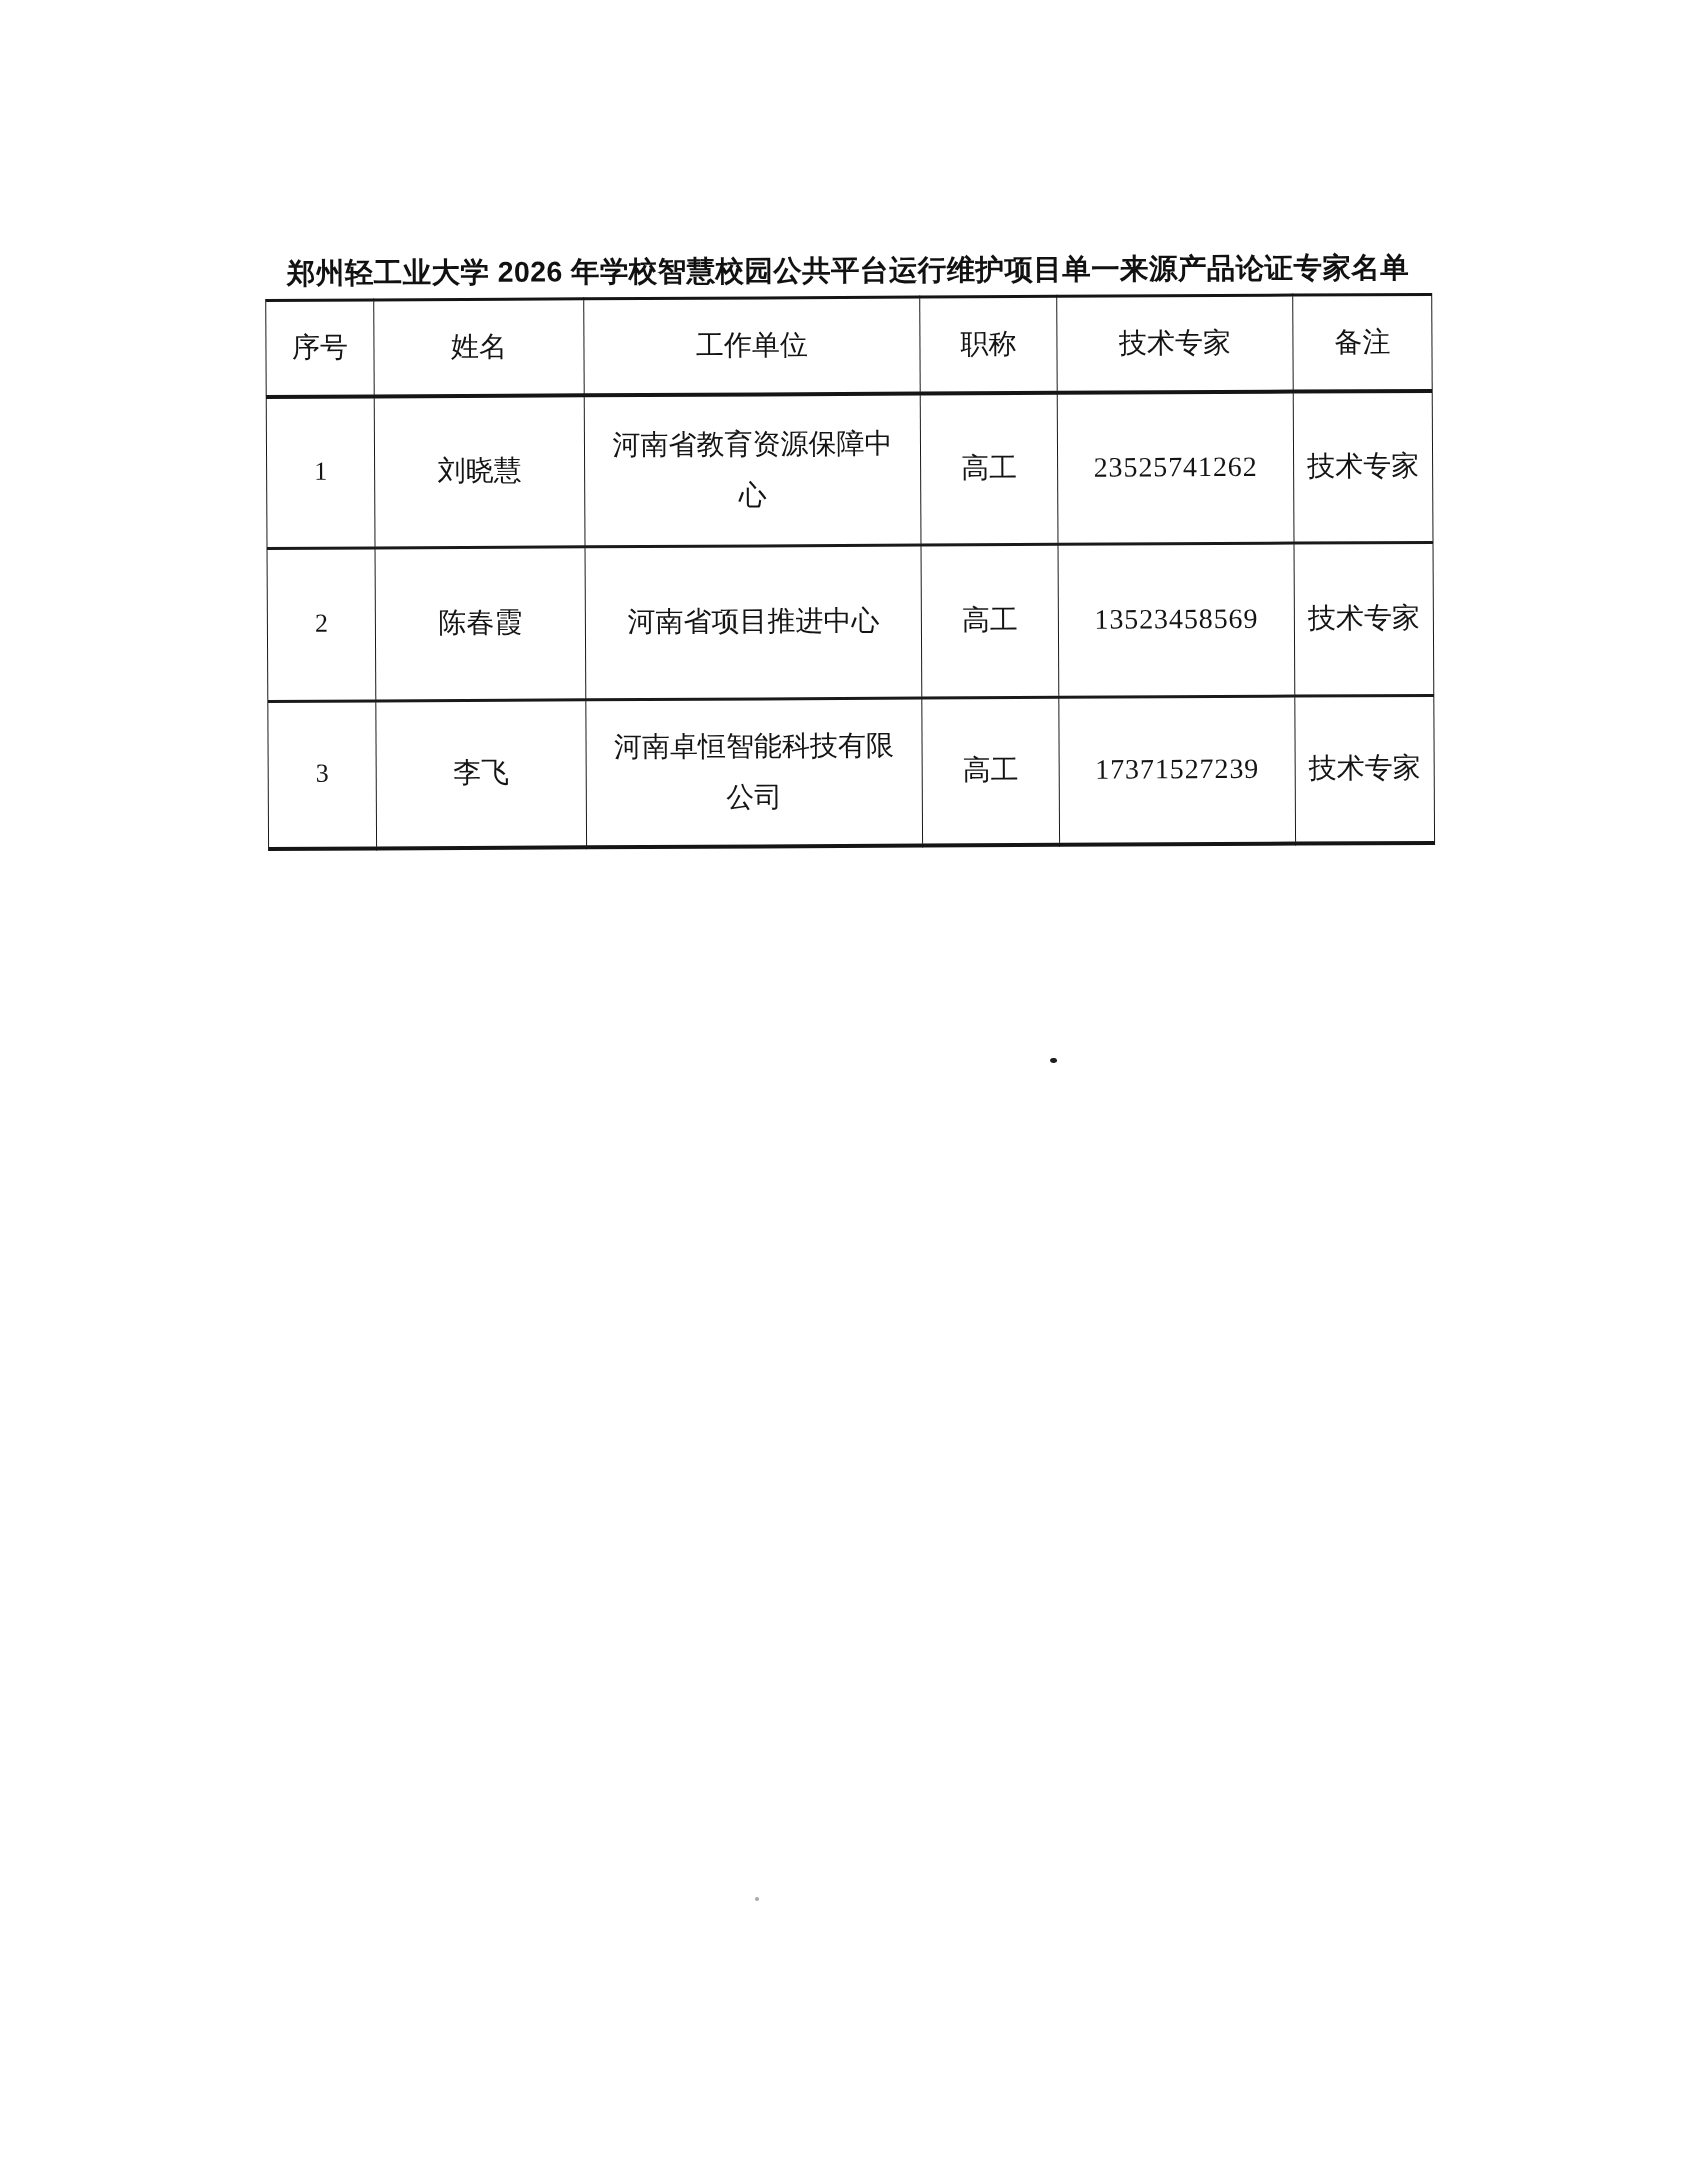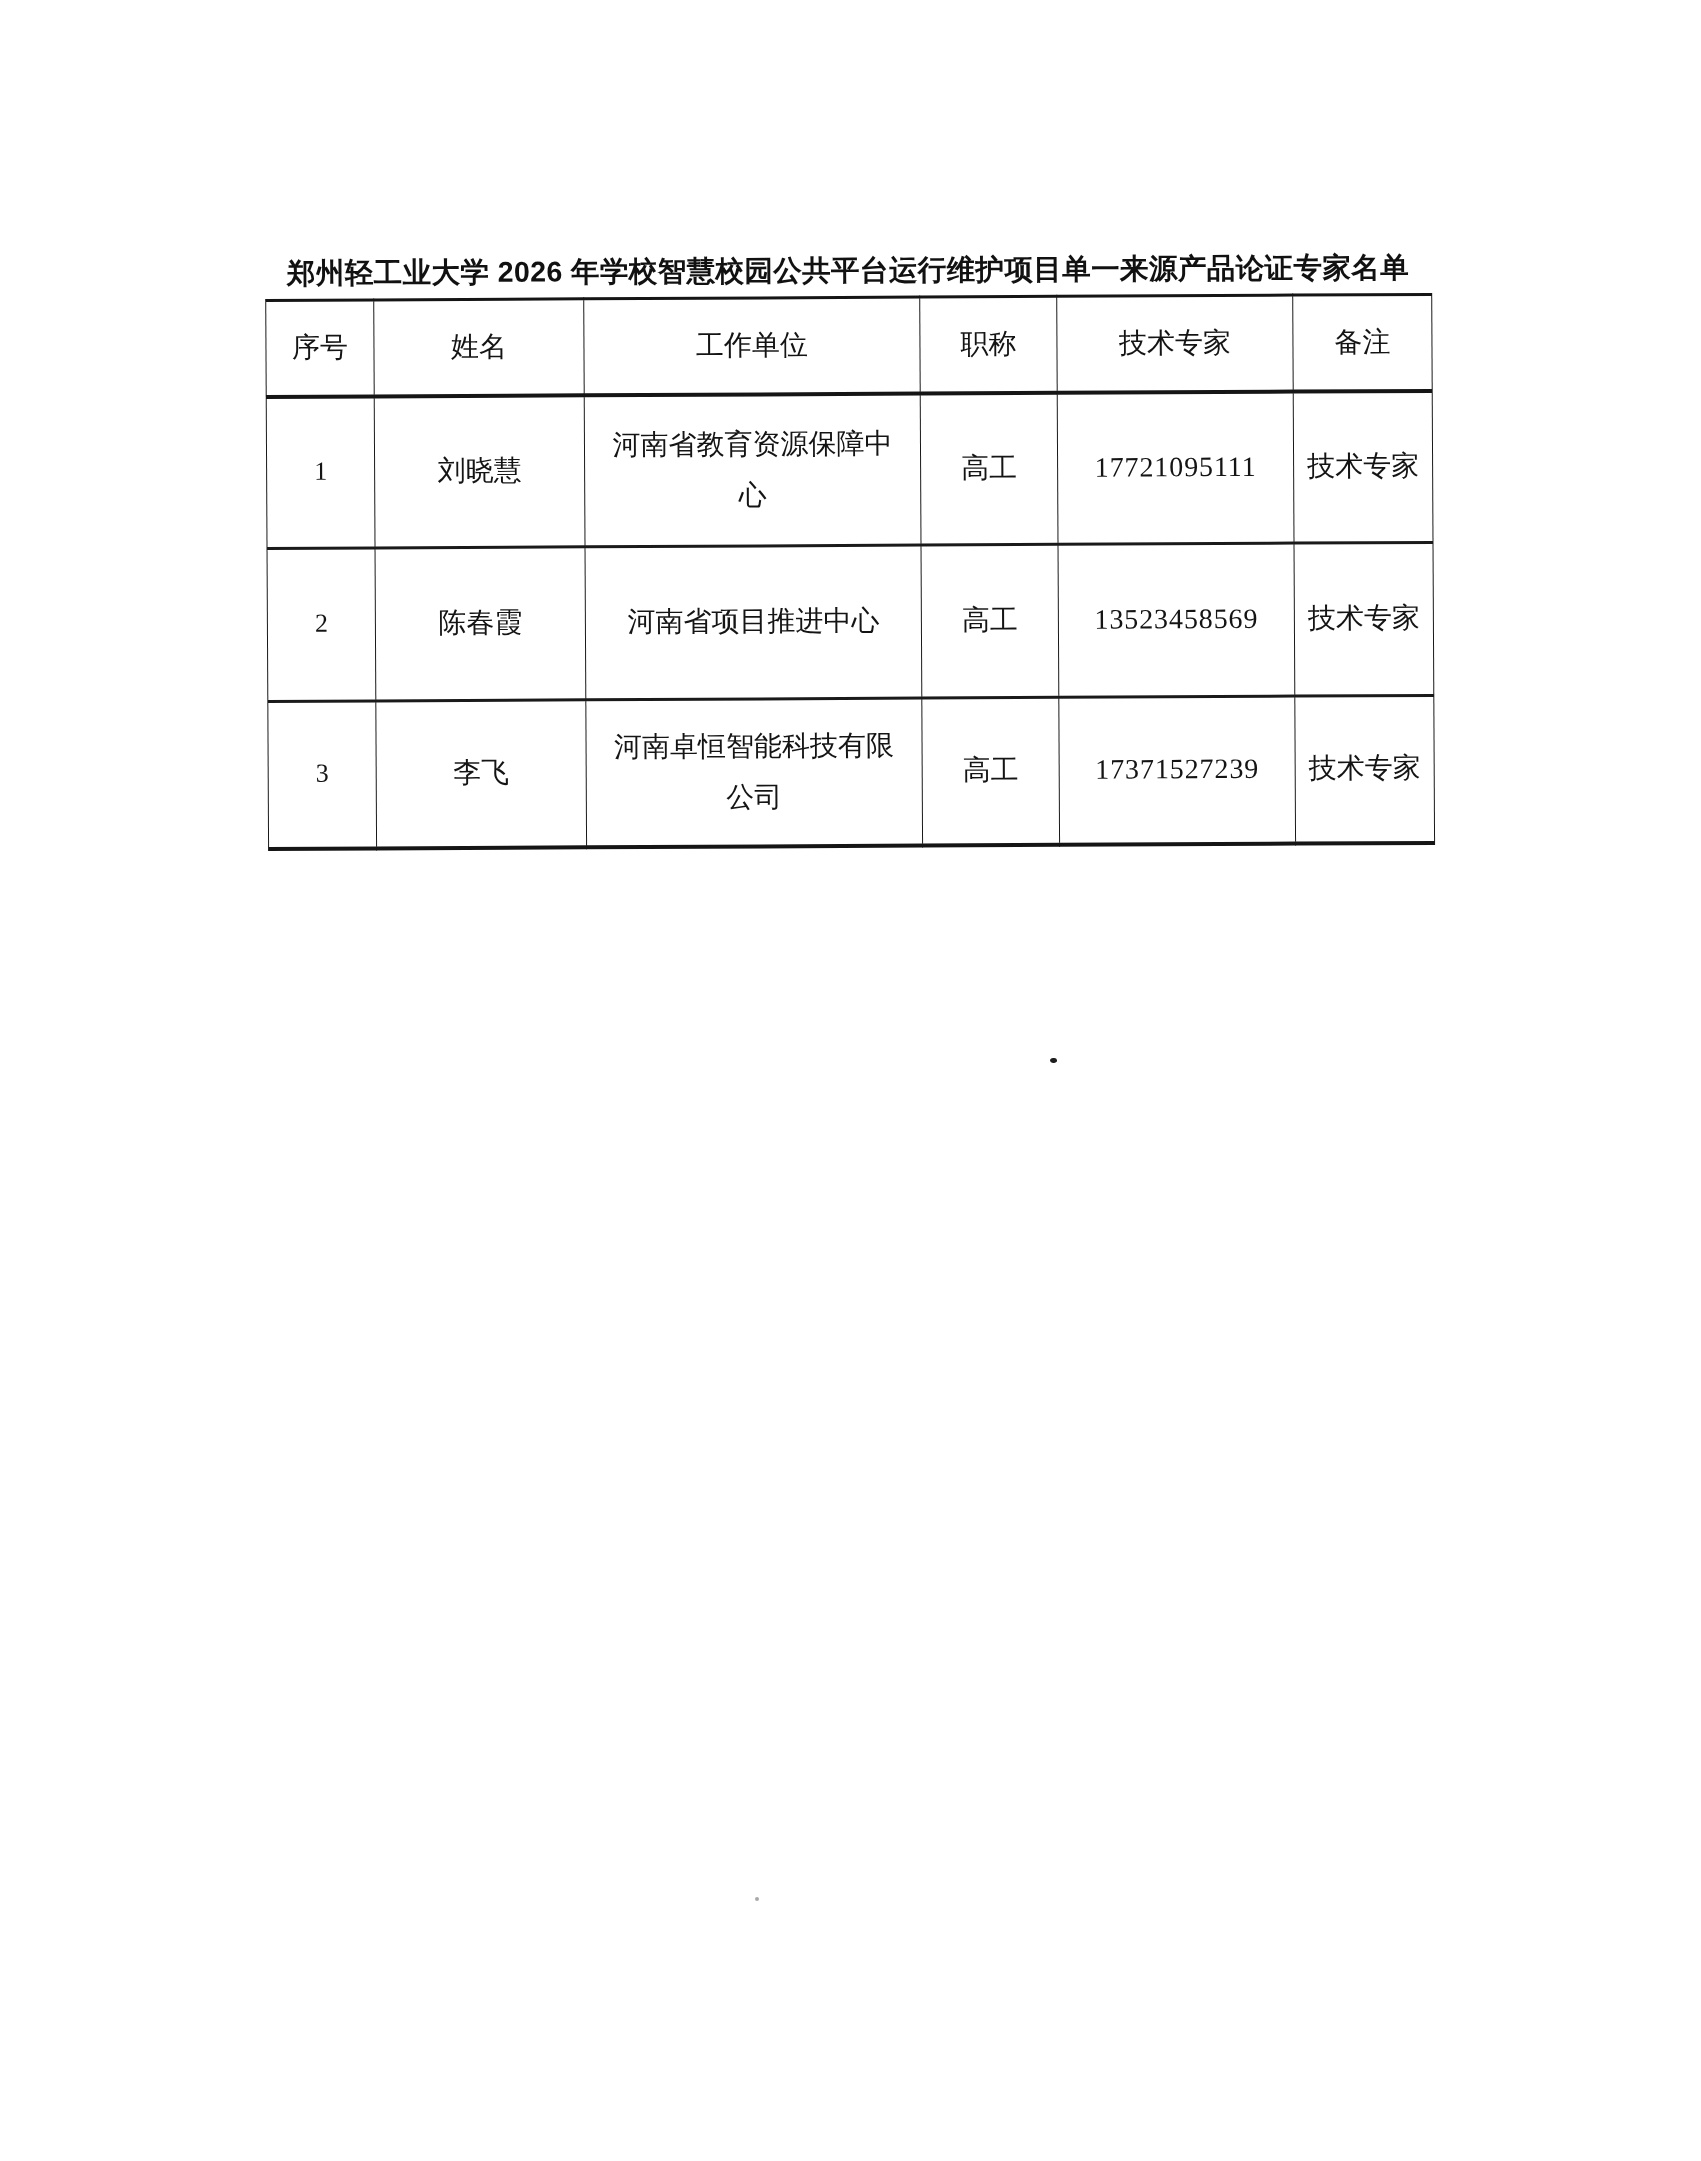--- a/index.html
+++ b/index.html
@@ -133,21 +133,21 @@
         <th>技术专家</th>
         <th>备注</th>
       </tr>
     </thead>
     <tbody>
       <tr class="body-row row-1">
         <td class="cell-index">1</td>
         <td class="cell-name">刘晓慧</td>
         <td class="cell-org">河南省教育资源保障中心</td>
         <td class="cell-title">高工</td>
-        <td class="cell-phone">17721095111</td>
+        <td class="cell-phone">23525741262</td>
         <td class="cell-note">技术专家</td>
       </tr>
       <tr class="body-row row-2">
         <td class="cell-index">2</td>
         <td class="cell-name">陈春霞</td>
         <td class="cell-org">河南省项目推进中心</td>
         <td class="cell-title">高工</td>
         <td class="cell-phone">13523458569</td>
         <td class="cell-note">技术专家</td>
       </tr>

